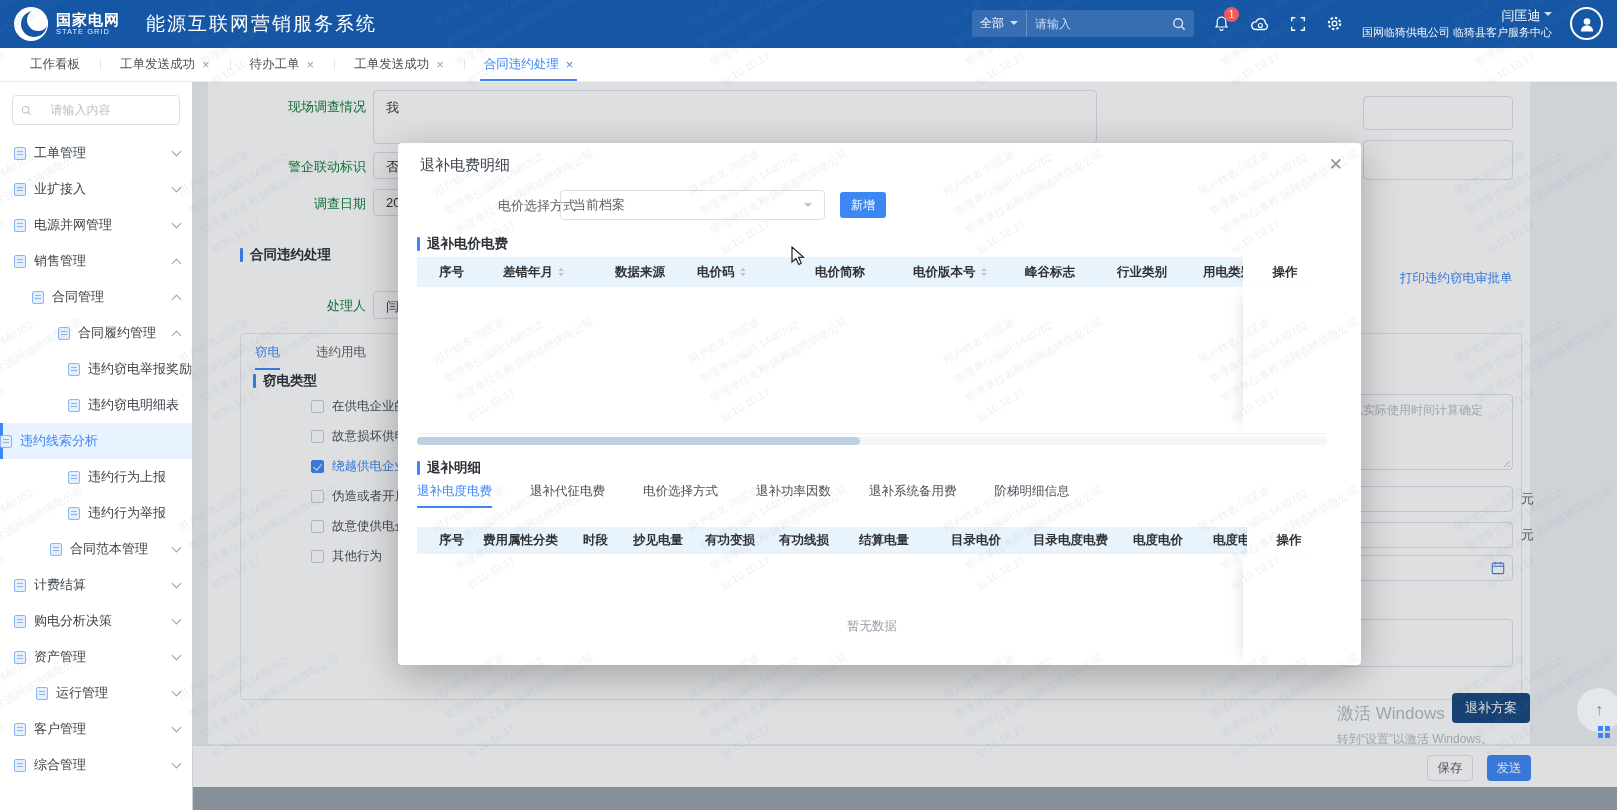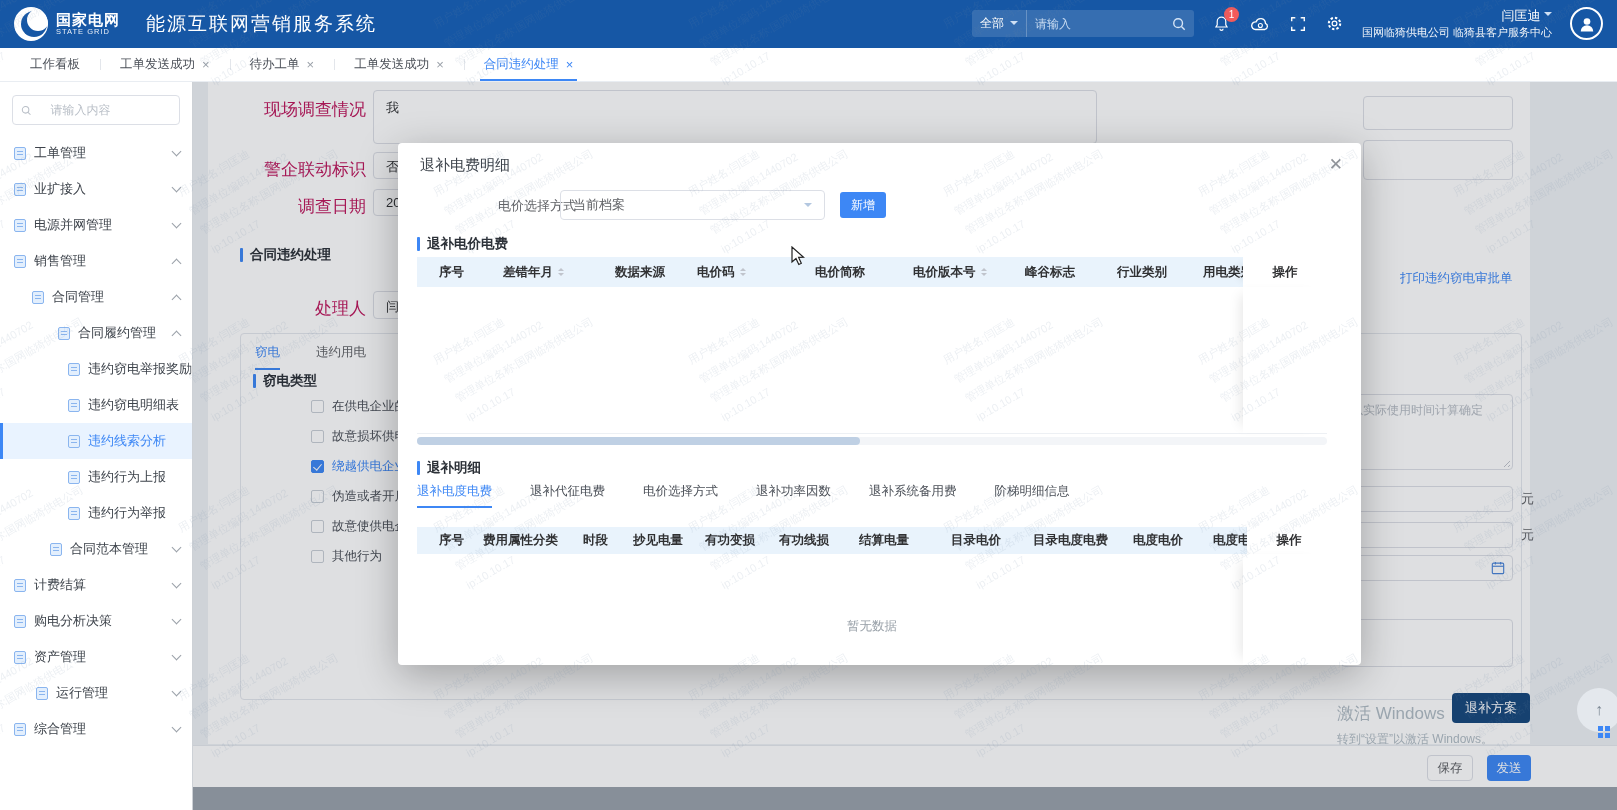--- a/index.html
+++ b/index.html
@@ -49,21 +49,21 @@
   .doc-icon{width:12px;height:13px;border:1px solid #8ab5ef;background:#e3effd;border-radius:2px;position:relative;margin-right:8px;flex:0 0 12px}
   .doc-icon::before{content:"";position:absolute;left:2px;right:2px;top:3px;height:1px;background:#8ab5ef;box-shadow:0 3px 0 #8ab5ef}
   .mi-label{white-space:nowrap;overflow:hidden}
   .chev{position:absolute;right:12px;width:7px;height:7px;border-right:1.5px solid #9aa0a8;border-bottom:1.5px solid #9aa0a8;transform:rotate(45deg);margin-top:-3px}
   .chev.up{transform:rotate(-135deg);margin-top:4px}
 
   
   .main{position:absolute;left:192px;top:82px;right:0;bottom:0;background:#eef1f5;overflow:hidden}
   .card{position:absolute;left:16px;top:0;width:1322px;height:662px;background:#fff;z-index:1}
   .bottom-strip{position:absolute;left:0;right:0;top:703px;bottom:0;background:#9aa2ac;z-index:1}
-  .fld-label{position:absolute;left:24px;width:150px;text-align:right;font-size:17px;color:#be185d;z-index:2}
+  .fld-label{position:absolute;left:24px;width:150px;text-align:right;font-size:13px;color:#15803d;z-index:2}
   .box{border:1px solid #dcdfe6;border-radius:4px;background:#fff;position:absolute;z-index:2;font-size:13px;color:#303133}
   .sec-title{position:absolute;display:flex;align-items:center;gap:7px;font-size:13.5px;font-weight:bold;color:#2c3138;z-index:2}
   .sec-bar{width:3px;height:14px;background:#3d87f5;border-radius:1px}
   .print-link{position:absolute;left:1208px;top:188px;font-size:12.5px;color:#3d87f5;z-index:2;cursor:pointer;white-space:nowrap}
   .panel{position:absolute;left:48px;top:251px;width:1282px;height:367px;border:1px solid #e4e7ed;border-radius:4px;background:#fff;z-index:2}
   .panel-tabs{display:flex;gap:36px;padding:10px 14px 0;font-size:12.5px;color:#606266}
   .p-tab{padding-bottom:9px;position:relative;cursor:pointer;white-space:nowrap}
   .p-tab.active{color:#3d87f5}
   .p-tab.active::after{content:"";position:absolute;left:0;right:0;bottom:0;height:2px;background:#3d87f5}
   .steal-title{left:12px;top:38px}
@@ -277,21 +277,21 @@
         <span class="mi-label">违约窃电举报奖励</span>
 
       </div>
 
       <div class="menu-item" style="padding-left: 68px;">
         <span class="doc-icon"></span>
         <span class="mi-label">违约窃电明细表</span>
 
       </div>
 
-      <div class="menu-item active" style="padding-left: 68px;">
+      <div class="menu-item active" style="">
         <span class="doc-icon"></span>
         <span class="mi-label">违约线索分析</span>
 
       </div>
 
       <div class="menu-item" style="padding-left: 68px;">
         <span class="doc-icon"></span>
         <span class="mi-label">违约行为上报</span>
 
       </div>
@@ -325,20 +325,25 @@
         <span class="mi-label">资产管理</span>
         <span class="chev"></span>
       </div>
 
       <div class="menu-item" style="padding-left: 14px; margin-left: 22px;">
         <span class="doc-icon"></span>
         <span class="mi-label">运行管理</span>
         <span class="chev"></span>
       </div>
 
+      <div class="menu-item" style="padding-left: 14px;">
+        <span class="doc-icon"></span>
+        <span class="mi-label">客户管理</span>
+        <span class="chev"></span>
+      </div>
 
       <div class="menu-item" style="padding-left: 14px;">
         <span class="doc-icon"></span>
         <span class="mi-label">综合管理</span>
         <span class="chev"></span>
       </div>
     </div>
 </div>
 
 <div class="main">

